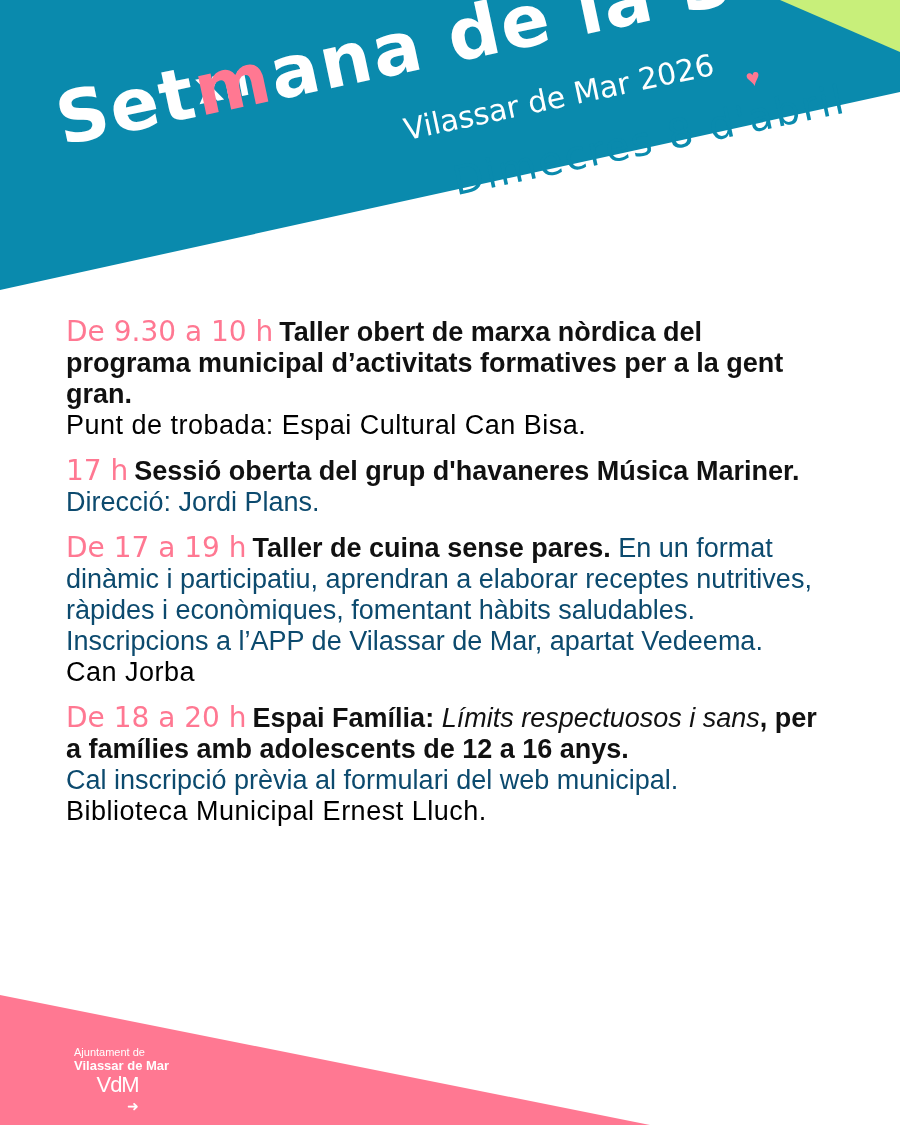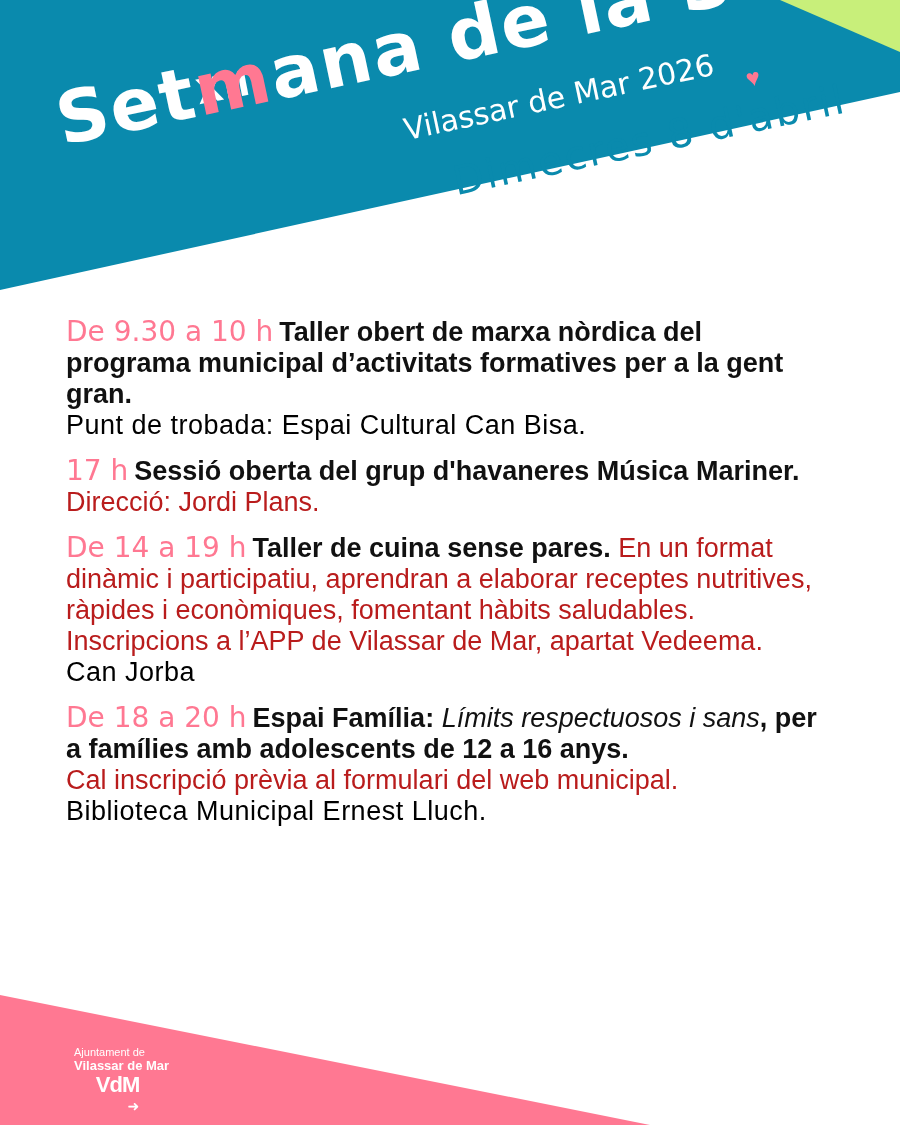--- a/index.html
+++ b/index.html
@@ -15,27 +15,27 @@
   .t-main .m { color:#ff7892; }
   .t-sub { position:absolute; left:408px; top:112px; color:#fff; font-family:"DejaVu Sans", sans-serif;
            font-size:30px; transform:rotate(-12deg); transform-origin:left bottom; white-space:nowrap; }
   .heart { position:absolute; left:746px; top:64px; color:#ff7892; font-size:24px; transform:rotate(-12deg); }
   .t-date { position:absolute; left:458px; top:158px; color:#0a8aad; font-family:"DejaVu Sans", sans-serif;
             font-size:40px; transform:rotate(-12deg); transform-origin:left bottom; white-space:nowrap; letter-spacing:2px; }
   .content { position:absolute; left:66px; top:316px; width:760px; color:#111; font-size:27px; line-height:31px; }
   .ev { margin-bottom:14px; }
   .time { color:#ff7892; font-family:"DejaVu Sans", sans-serif; font-size:28px; margin-right:6px; }
   .b { font-weight:bold; }
-  .light { font-weight:normal; color:#b91c1c; }
+  .light { font-weight:normal; color:#0c4a6e; }
   .loc { color:#000000; letter-spacing:0.5px; }
   .footer { position:absolute; left:66px; top:1046px; height:60px; display:flex; align-items:center; color:#fff;flex-direction:column; }
   .ajt-txt { font-size:11px; line-height:13px; margin-left:8px; }
   .ajt-txt .l2 { font-size:13px; font-weight:bold; }
   .vsep { width:1px; height:32px; background:#fff; margin:0 8px; }
-  .vdm { font-weight:bold; font-size:22px; letter-spacing:-1px; }
+  .vdm { font-weight:normal; font-size:22px; letter-spacing:-1px; }
 </style>
 </head>
 <body>
 
 <svg class="bg" viewBox="0 0 900 1125">
   <polygon points="0,0 900,0 900,92 0,290" fill="#0a8aad"></polygon>
   <polygon points="780,0 900,0 900,52" fill="#c8ef7a"></polygon>
   <polygon points="0,995 650,1125 0,1125" fill="#ff7892"></polygon>
 </svg>
 
@@ -51,21 +51,21 @@
 
 <div class="content">
   <div class="ev">
     <span class="time">De 9.30 a 10 h</span><span class="b">Taller obert de marxa nòrdica del programa municipal d’activitats formatives per a la gent gran.</span>
     <div class="loc">Punt de trobada: Espai Cultural Can Bisa.</div>
   </div>
   <div class="ev">
     <span class="time">17 h</span><span class="b">Sessió oberta del grup d'havaneres Música Mariner.</span><span class="light"> Direcció: Jordi Plans.</span>
   </div>
   <div class="ev">
-    <span class="time">De 14 a 19 h</span><span class="b">Taller de cuina sense pares.</span><span class="light"> En un format dinàmic i participatiu, aprendran a elaborar receptes nutritives, ràpides i econòmiques, fomentant hàbits saludables.</span>
+    <span class="time">De 17 a 19 h</span><span class="b">Taller de cuina sense pares.</span><span class="light"> En un format dinàmic i participatiu, aprendran a elaborar receptes nutritives, ràpides i econòmiques, fomentant hàbits saludables.</span>
     <div class="light">Inscripcions a l’APP de Vilassar de Mar, apartat Vedeema.</div>
     <div class="loc">Can Jorba</div>
   </div>
   <div class="ev">
     <span class="time">De 18 a 20 h</span><span class="b">Espai Família: </span><i>Límits respectuosos i sans</i><span class="b">, per a famílies amb adolescents de 12 a 16 anys.</span>
     <div class="light">Cal inscripció prèvia al formulari del web municipal.</div>
     <div class="loc">Biblioteca Municipal Ernest Lluch.</div>
   </div>
 </div>
 

